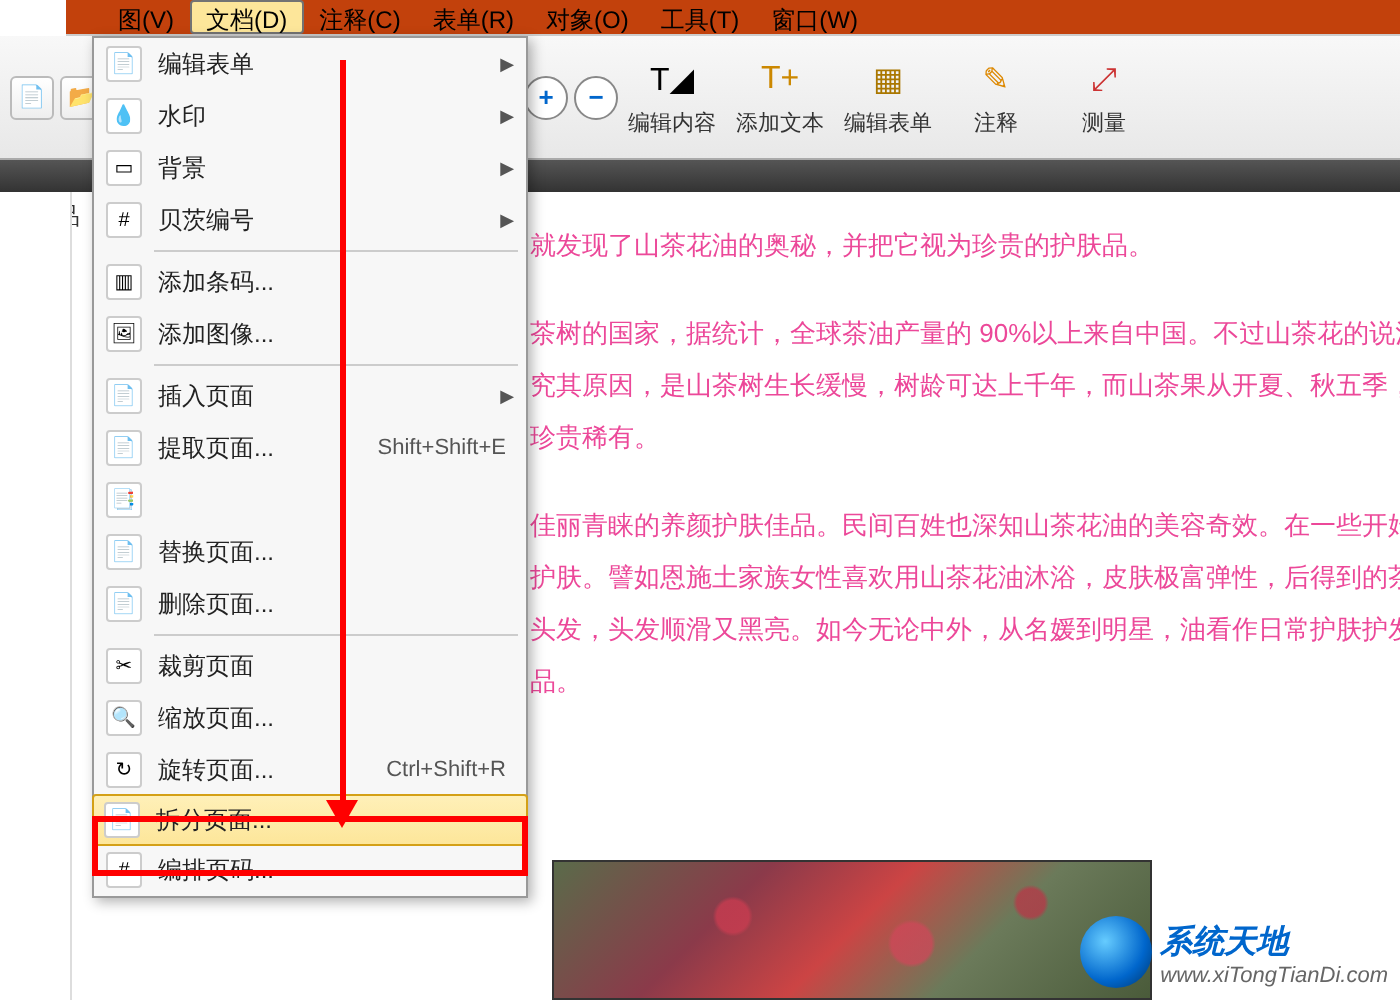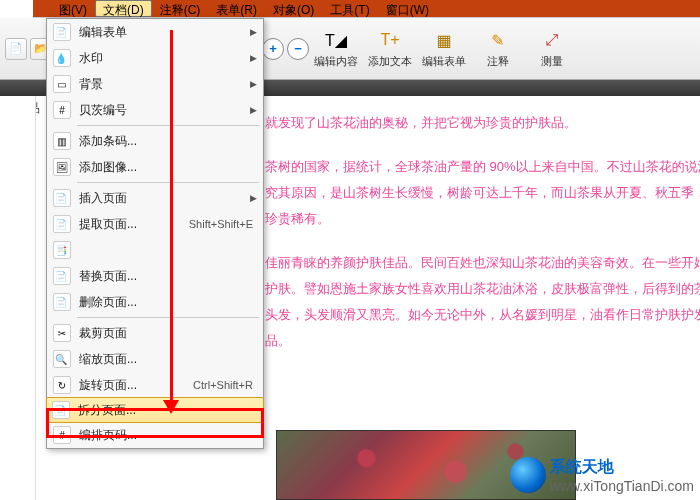--- a/index.html
+++ b/index.html
@@ -25,24 +25,24 @@
 .menu-ico { width: 18px; height: 18px; border: 1px solid #ccc; border-radius: 2px; margin-right: 8px; display: flex; align-items: center; justify-content: center; font-size: 10px; background: #fff; }
 .menu-lbl { flex: 1; font-size: 12px; color: #222; }
 .menu-arrow { font-size: 9px; color: #555; }
 .menu-shortcut { font-size: 11px; color: #555; margin-right: 4px; }
 .menu-sep { height: 1px; background: #ccc; margin: 2px 4px 2px 30px; }
 .red-arrow { position: absolute; left: 170px; top: 30px; width: 3px; height: 380px; background: #ff0000; z-index: 20; pointer-events: none; }
 .red-arrow::after { content: ""; position: absolute; bottom: -12px; left: -7px; border: 8px solid transparent; border-top: 14px solid #ff0000; }
 .red-box { position: absolute; left: 46px; top: 408px; width: 218px; height: 30px; border: 3px solid #ff0000; z-index: 21; pointer-events: none; }
 .photo { position: absolute; left: 276px; top: 430px; width: 300px; height: 70px; background: linear-gradient(135deg,#5a6b4a 0%,#8b3a4a 30%,#c44 50%,#6b7a5a 70%,#4a5b3a 100%); border: 1px solid #333; }
 .photo::before { content:""; position:absolute; inset:0; background: radial-gradient(circle at 30% 40%, rgba(200,60,80,0.8) 8px, transparent 10px), radial-gradient(circle at 60% 60%, rgba(210,70,90,0.7) 10px, transparent 12px), radial-gradient(circle at 80% 30%, rgba(190,50,70,0.7) 7px, transparent 9px); }
-.logo-area { position: absolute; right: 6px; bottom: 6px; display: flex; align-items: flex-start; gap: 4px; z-index: 30; }
+.logo-area { position: absolute; right: 6px; bottom: 6px; display: flex; align-items: flex-end; gap: 4px; z-index: 30; font-style: italic; }
 .logo-ball { width: 36px; height: 36px; border-radius: 50%; background: radial-gradient(circle at 35% 35%, #6cf, #06c 60%, #036); position: relative; }
 .logo-txt { font-size: 16px; font-weight: bold; color: #0066cc; }
-.logo-sub { font-size: 14px; color: #666; display: block; }
+.logo-sub { font-size: 11px; color: #666; display: block; }
 .side-txt { position: absolute; left: 4px; top: 100px; font-size: 12px; color: #333; }
 </style>
 </head>
 <body>
 
 <div class="menubar">
   <span>图(V)</span>
   <span class="active">文档(D)</span>
   <span>注释(C)</span>
   <span>表单(R)</span>

